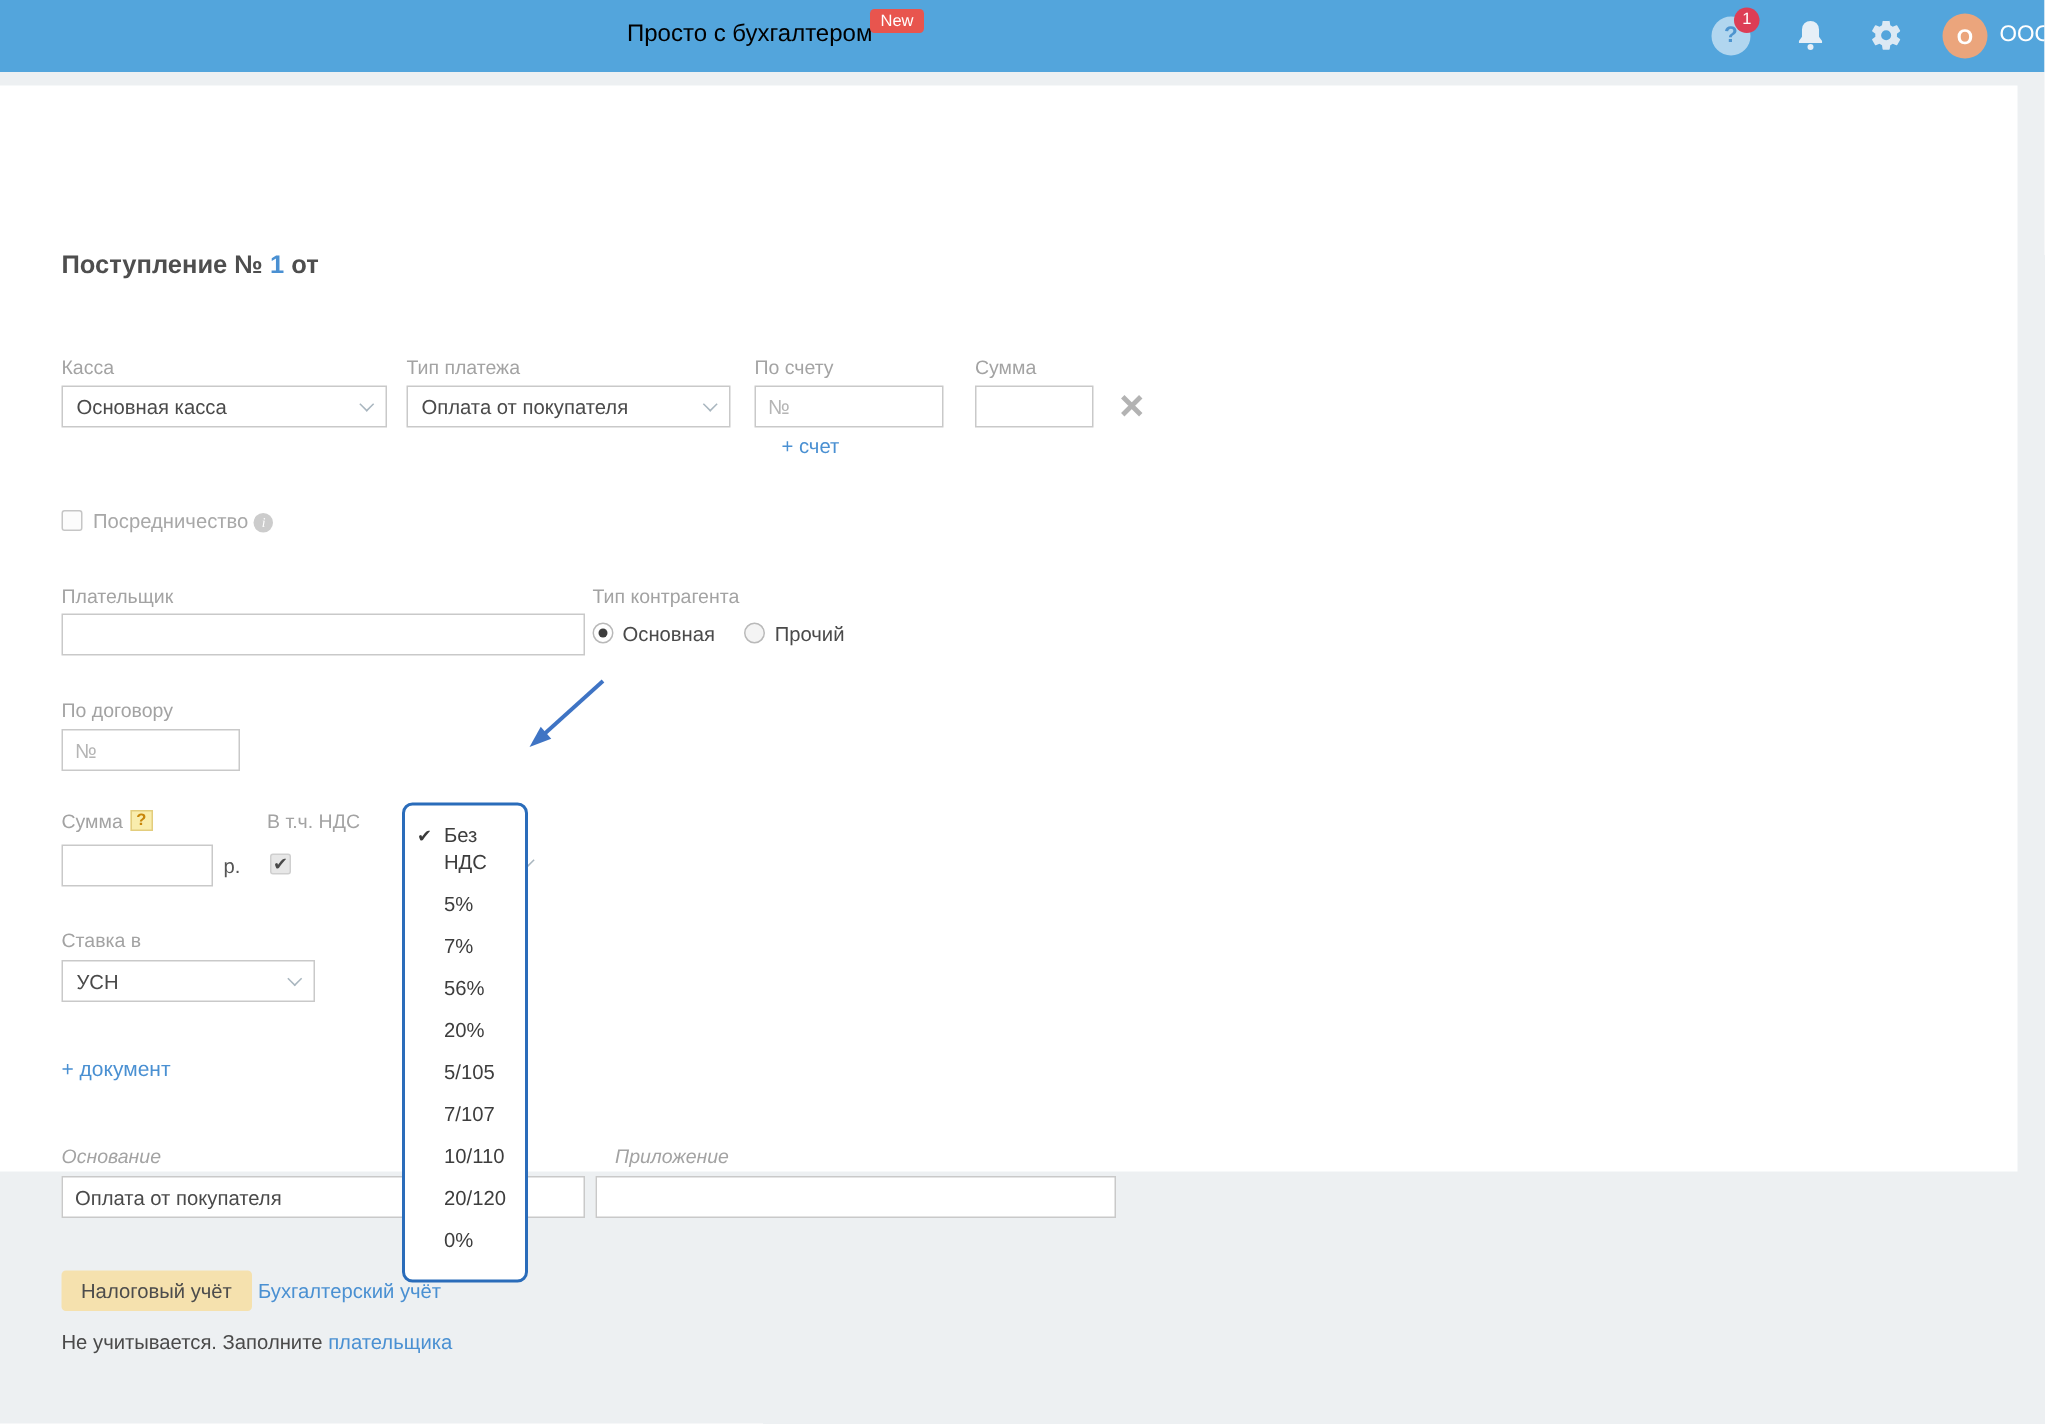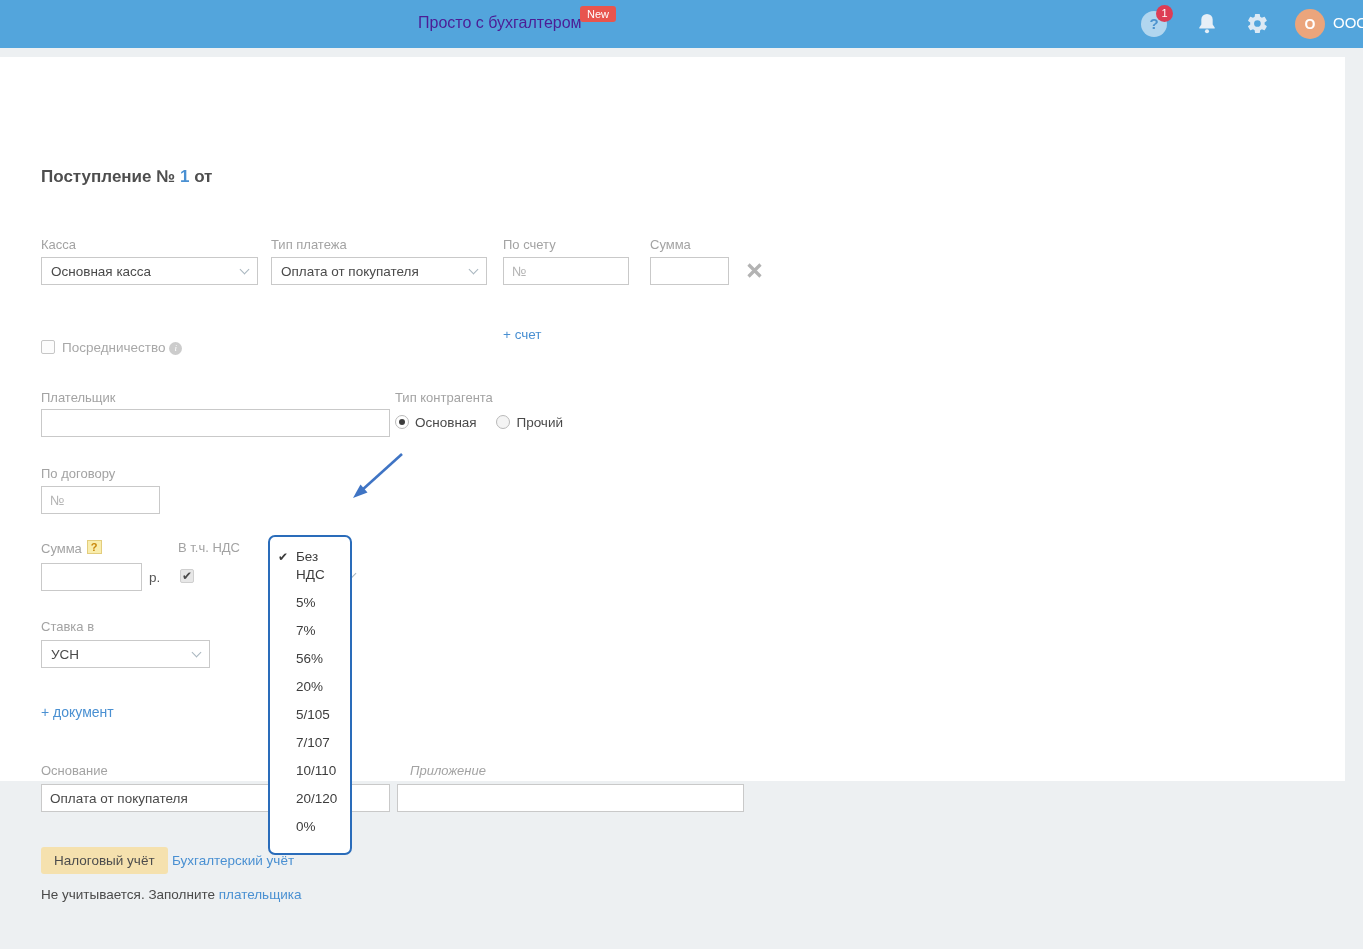--- a/index.html
+++ b/index.html
@@ -5,21 +5,21 @@
   * { margin:0; padding:0; box-sizing:border-box; }
   html,body { width:1363px; height:949px; }
   body {
     position:relative; overflow:hidden;
     background:#edf0f2;
     font-family:"Liberation Sans", sans-serif;
     color:#4a4a4a;
   }
   
   .topbar { position:absolute; left:0; top:0; width:1363px; height:48px; background:#53a5dc; z-index:10; }
-  .topbar-title { position:absolute; left:418px; top:14px; font-size:16px; color:#4c1d95; }
+  .topbar-title { position:absolute; left:418px; top:14px; font-size:16px; color:#000000; }
   .new-badge { position:absolute; left:580px; top:6px; background:#e8554e; color:#fff; font-size:11px;
     padding:2px 7px; border-radius:3px; }
   .help-wrap { position:absolute; left:1141px; top:11px; width:26px; height:26px; }
   .help-circle { width:26px; height:26px; border-radius:50%; background:rgba(255,255,255,.55);
     color:#4d94cf; font-size:15px; font-weight:bold; text-align:center; line-height:26px; }
   .help-badge { position:absolute; left:15px; top:-6px; width:17px; height:17px; border-radius:50%;
     background:#dd3d55; color:#fff; font-size:11px; text-align:center; line-height:17px; }
   .icon-btn { position:absolute; top:12px; width:24px; height:24px; }
   .avatar { position:absolute; left:1295px; top:9px; width:30px; height:30px; border-radius:50%;
     background:#eba57c; color:#fff; font-size:14px; font-weight:bold; text-align:center; line-height:30px; }
@@ -126,21 +126,21 @@
 
   <div class="lbl" style="left:650px; top:180px;">Сумма</div>
   <input class="inp" style="left: 650px; top: 200px; width: 79px;">
 
   <div class="x-icon">
     <svg width="17" height="17" viewBox="0 0 17 17">
       <path d="M2.5 2.5 L14.5 14.5 M14.5 2.5 L2.5 14.5" stroke="#b3b3b3" stroke-width="3.2"></path>
     </svg>
   </div>
 
-  <a class="link" style="left:503px; top:233px;margin-top:37px;">+ счет</a>
+  <a class="link" style="left:521px; top:233px;">+ счет</a>
 
   <div class="cb" style="left:41px; top:283px;"></div>
   <div class="lbl muted" style="left:62px; top:283px; font-size:13.5px;">
     <span>Посредничество</span>
     <span class="info-i">i</span>
   </div>
 
   <div class="lbl" style="left:41px; top:333px;text-align:right;">Плательщик</div>
   <input class="inp" style="left: 41px; top: 352px; width: 349px;">
 
@@ -169,21 +169,21 @@
   </div>
 
   <div class="lbl" style="left:41px; top:562px;">Ставка в</div>
   <div class="sel" style="left:41px; top:583px; width:169px;text-align:center;">
     <span>УСН</span>
     <span class="chev"></span>
   </div>
 
   <a class="link" style="left:41px; top:647px; font-size:14px;">+ документ</a>
 
-  <div class="lbl" style="left:41px; top:706px;">Основание</div>
+  <div class="lbl" style="left:41px; top:706px;font-style:italic;">Основание</div>
   <input class="inp" style="left: 41px; top: 727px; width: 349px;" value="Оплата от покупателя">
 
   <div class="lbl" style="left:410px; top:706px;font-style:italic;">Приложение</div>
   <input class="inp" style="left: 397px; top: 727px; width: 347px;">
 
   <div class="tab-active">Налоговый учёт</div>
   <div class="tab-link">Бухгалтерский учёт</div>
 
   <div class="note">
     <span>Не учитывается. Заполните </span><a class="link" style="position:static;">плательщика</a>

